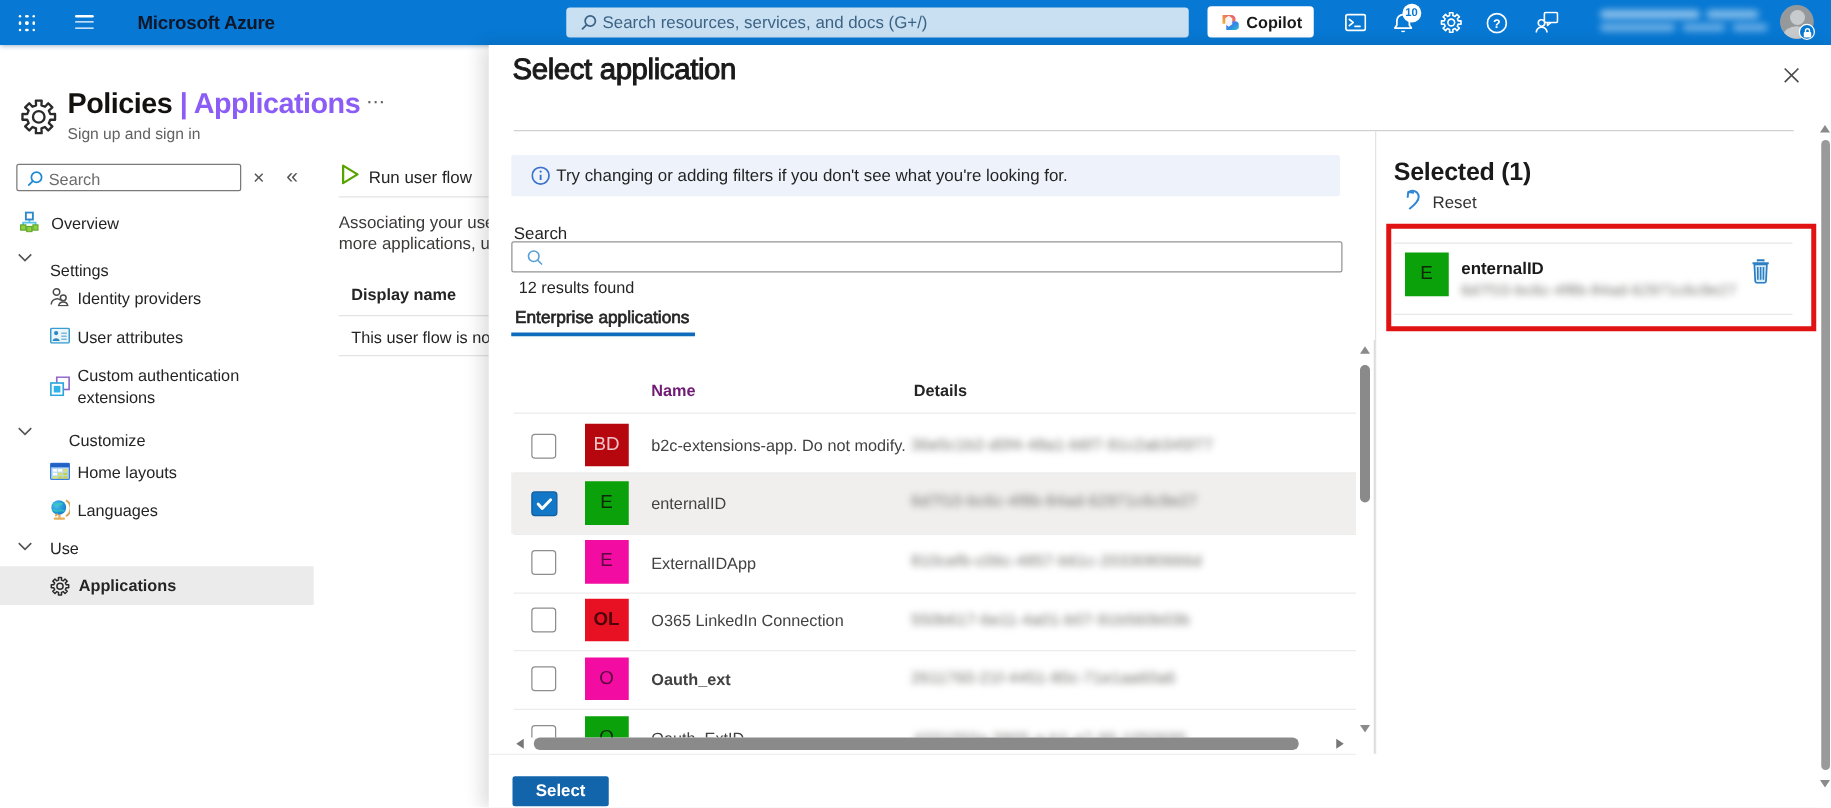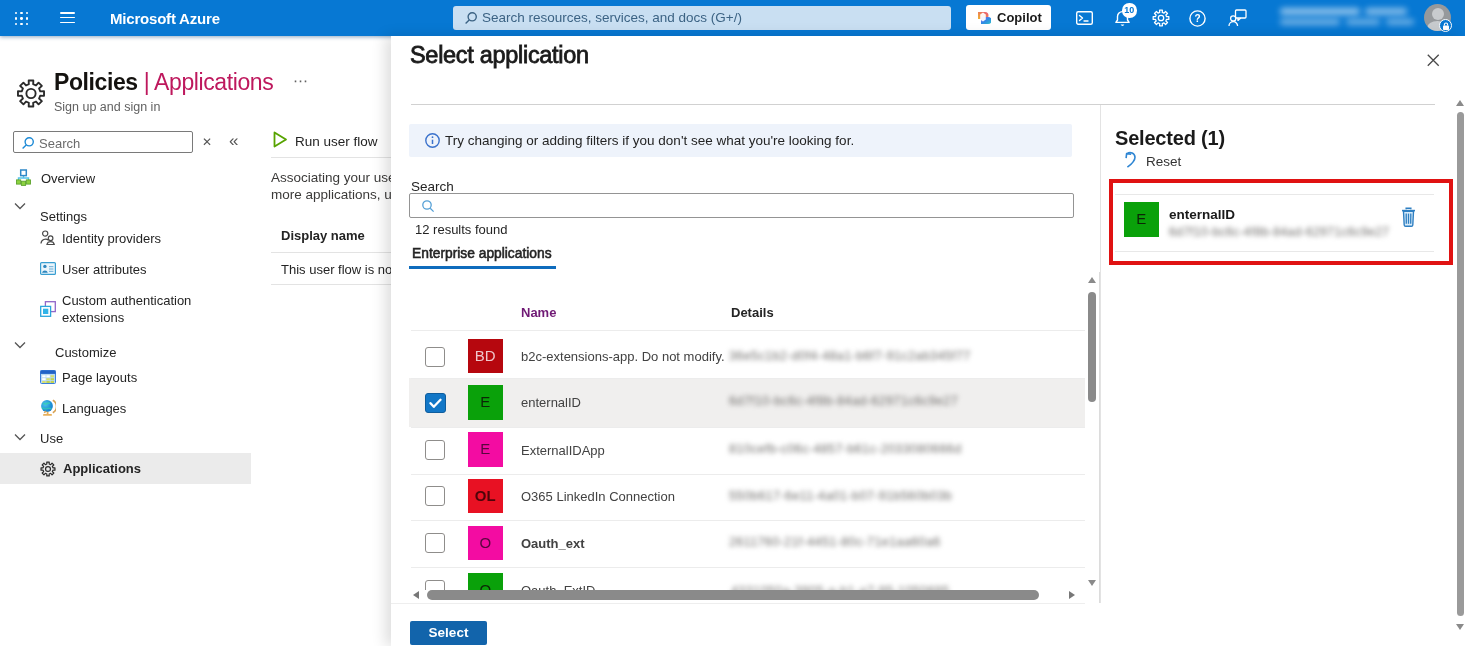--- a/index.html
+++ b/index.html
@@ -7,21 +7,21 @@
     font-family:"Liberation Sans", sans-serif; }
   .abs { position:absolute; }
   #stage { position:relative; width:1465px; height:646px; overflow:hidden; }
   .blur { filter:blur(3px); border-radius:4px; }
   
   #topbar { left:0; top:0; width:1465px; height:36px; background:#0778d3; box-shadow:0 1px 4px rgba(0,60,120,.45); }
   .wdot { position:absolute; width:2.3px; height:2.3px; background:#fff; border-radius:50%; }
   .hbar { position:absolute; left:0; width:15px; height:1.7px; background:#fff; border-radius:1px; }
   #hsearch { left:453px; top:6px; width:498px; height:24px; background:#c9dff2; border-radius:3px; color:#3c6384; font-size:13.5px; line-height:24px; }
   #copilot { left:966px; top:5px; width:85px; height:25px; background:#fff; border-radius:3px; }
-  .navtxt { color:#ffffff; }
+  .navtxt { color:#0f172a; }
   
   .link { color:#0f6cbd; }
   .sep { color:#5f5f5f; }
   .navitem { font-size:13px; color:#242424; }
   .divh { position:absolute; background:#e3e3e3; height:1px; }
   
   #flyout { left:391px; top:36px; width:1074px; height:610px; background:#fff; box-shadow:-6px 0 13px rgba(0,0,0,.13); }
   .appicon { position:absolute; width:34.5px; height:34.5px; text-align:center; font-size:15px; }
   .cb { position:absolute; width:20px; height:20px; border:1.5px solid #8f8d8b; border-radius:3px; background:#fff; }
   .rowtxt { position:absolute; font-size:13px; color:#424242; }
@@ -124,21 +124,21 @@
           <path d="M2.4 3.6 v-1 a1.6 1.6 0 0 1 3.2 0 v1" fill="none" stroke="#fff" stroke-width="1.1"></path>
         </svg>
     </div>
   </div>
 
 
   <svg class="abs" style="left:16px;top:78px" width="30" height="31" viewBox="0 0 24 24">
       <path d="M22.43 10.14 L22.43 13.86 L19.40 13.74 L18.46 16.00 L20.70 18.06 L18.06 20.70 L16.00 18.46 L13.74 19.40 L13.86 22.43 L10.14 22.43 L10.26 19.40 L8.00 18.46 L5.94 20.70 L3.30 18.06 L5.54 16.00 L4.60 13.74 L1.57 13.86 L1.57 10.14 L4.60 10.26 L5.54 8.00 L3.30 5.94 L5.94 3.30 L8.00 5.54 L10.26 4.60 L10.14 1.57 L13.86 1.57 L13.74 4.60 L16.00 5.54 L18.06 3.30 L20.70 5.94 L18.46 8.00 L19.40 10.26 Z" fill="none" stroke="#2a2a2a" stroke-width="1.5" stroke-linejoin="round"></path>
       <circle cx="12" cy="12" r="3.7" fill="none" stroke="#2a2a2a" stroke-width="1.5"></circle>
     </svg>
-  <div class="abs" style="left:54px;top:69px;font-size:23px;letter-spacing:-.4px;color:#14120f;"><b>Policies</b> <span style="font-weight:normal;color:#be185d;">| Applications</span></div>
+  <div class="abs" style="left:54px;top:69px;font-size:23px;letter-spacing:-.4px;color:#14120f;"><b>Policies</b> <span style="font-weight:bold;color:#8b5cf6;">| Applications</span></div>
   <div class="abs" style="left:293px;top:72px;font-size:15px;color:#616161;letter-spacing:1px;">⋯</div>
   <div class="abs" style="left:54px;top:100px;font-size:12.5px;color:#616161;">Sign up and sign in</div>
 
   <div class="abs" style="left:13px;top:131px;width:180px;height:22px;border:1px solid #7a7a7a;border-radius:2px;background:#fff;">
     <svg class="abs" style="left:7px;top:4px" width="14" height="14" viewBox="0 0 14 14">
         <circle cx="8.2" cy="5.8" r="4.1" fill="none" stroke="#1d8ad6" stroke-width="1.4"></circle>
         <line x1="5.2" y1="8.9" x2="1.6" y2="12.5" stroke="#1d8ad6" stroke-width="1.4"></line>
       </svg>
     <span class="abs" style="left:25px;top:3.5px;font-size:13px;color:#6b6b6b;">Search</span>
   </div>
@@ -189,21 +189,21 @@
       <rect x="2.2" y="5.3" width="3.4" height="2" fill="#fff"></rect>
       <rect x="6.4" y="5.3" width="3.4" height="2" fill="#fff"></rect>
       <rect x="10.6" y="5.3" width="3.4" height="2" fill="#d8e06a"></rect>
       <rect x="2.2" y="8.2" width="3.4" height="2" fill="#fff"></rect>
       <rect x="6.4" y="8.2" width="3.4" height="2" fill="#d8e06a"></rect>
       <rect x="10.6" y="8.2" width="3.4" height="2" fill="#c3d24e"></rect>
       <rect x="2.2" y="11" width="3.4" height="2" fill="#d8e06a"></rect>
       <rect x="6.4" y="11" width="3.4" height="2" fill="#c3d24e"></rect>
       <rect x="10.6" y="11" width="3.4" height="2" fill="#c3d24e"></rect>
     </svg>
-  <div class="abs navitem" style="left:62px;top:370px;">Page layouts</div>
+  <div class="abs navitem" style="left:62px;top:370px;">Home layouts</div>
   <svg class="abs" style="left:40px;top:399px" width="16" height="17" viewBox="0 0 16 17">
     <defs>
         <radialGradient id="glb" cx="0.35" cy="0.35" r="0.8">
           <stop offset="0" stop-color="#4fc3e8"></stop>
           <stop offset=".55" stop-color="#2196d9"></stop>
           <stop offset="1" stop-color="#1976c8"></stop>
         </radialGradient>
       </defs>
     <path d="M12.8 1.2 a7.2 7.2 0 0 1 0 12.6" fill="none" stroke="#d8a355" stroke-width="1.6"></path>
     <circle cx="7" cy="7" r="5.9" fill="url(#glb)"></circle>

